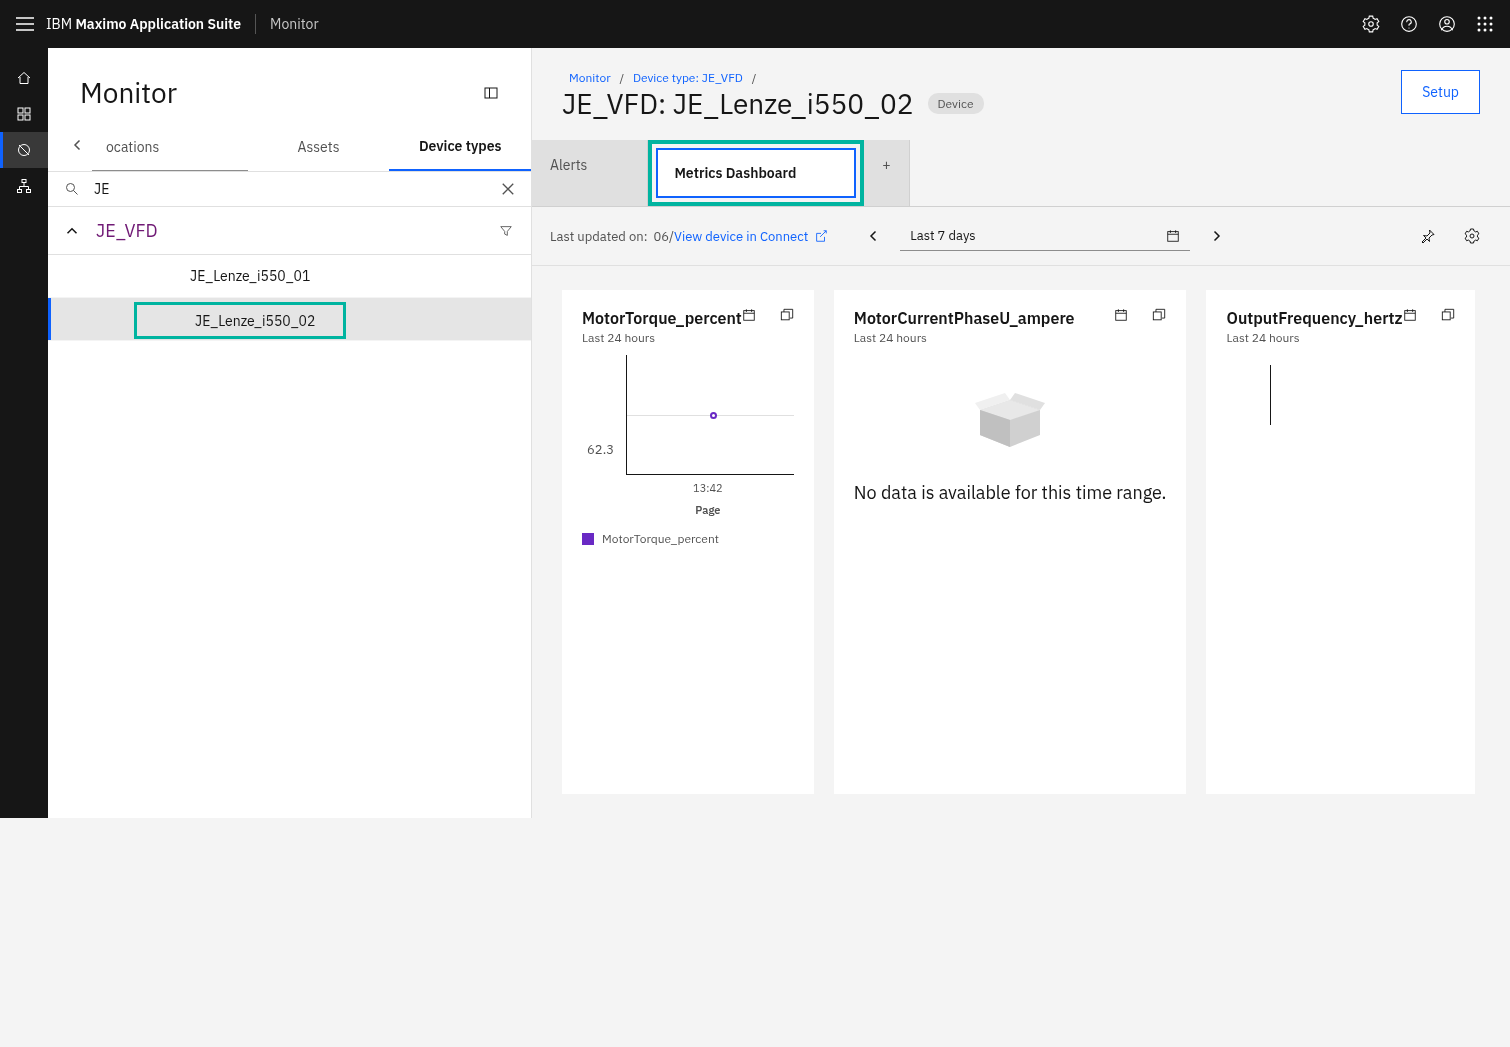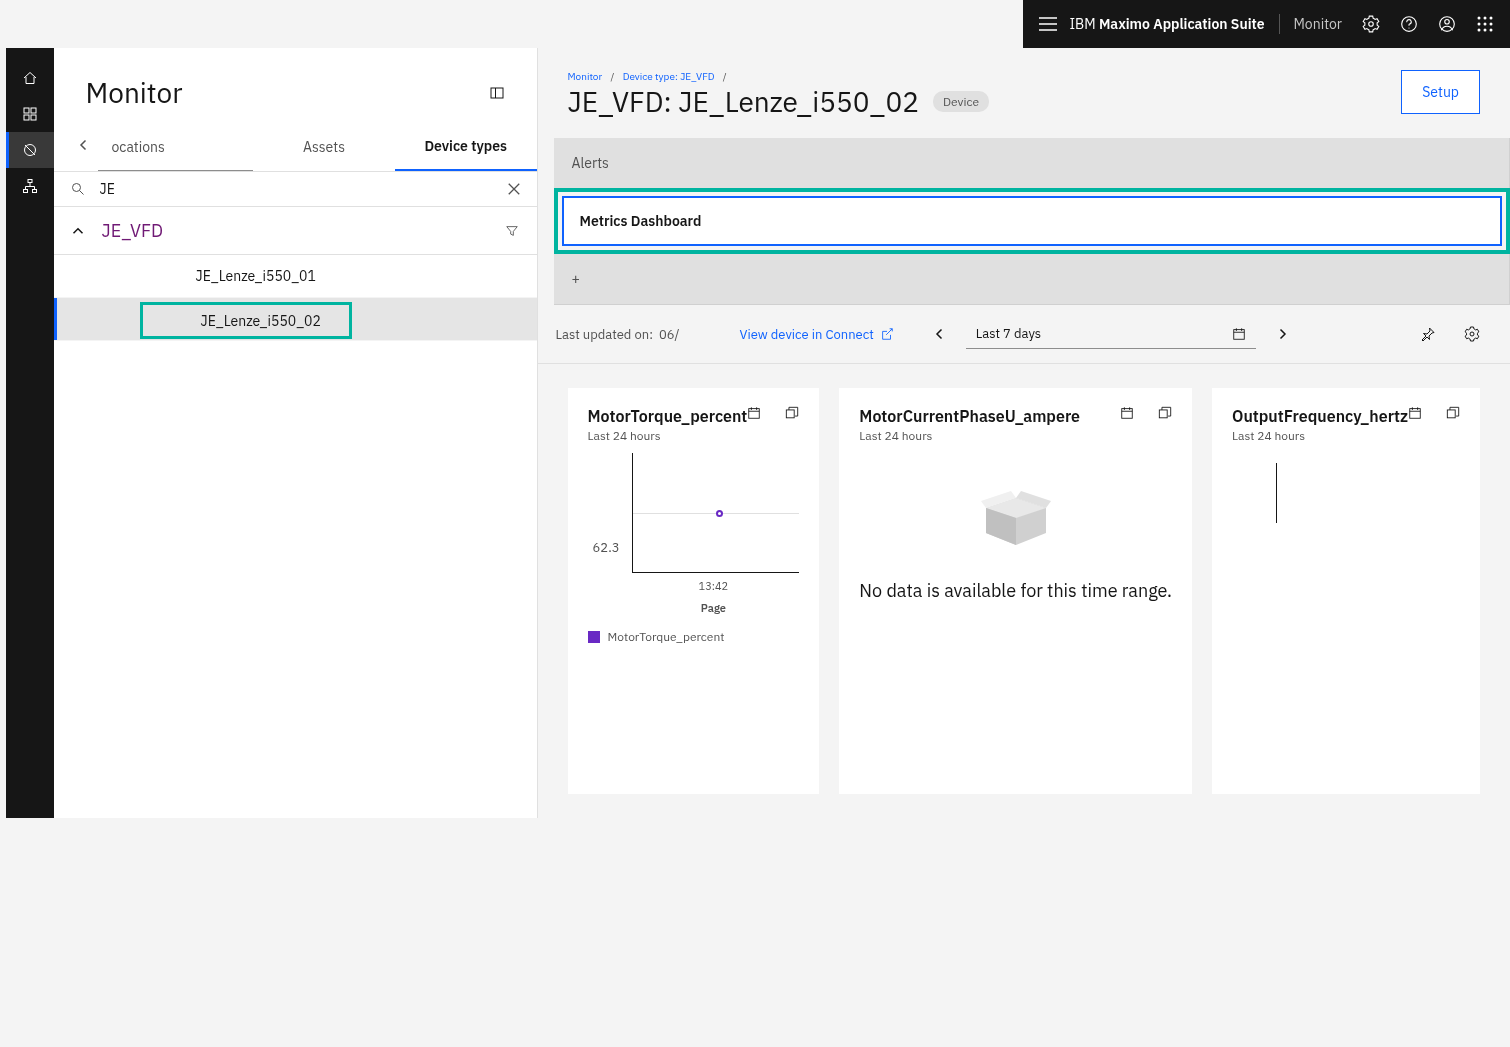--- a/index.html
+++ b/index.html
@@ -1,18 +1,18 @@
 <!DOCTYPE html>
 <html><head>
 <meta charset="utf-8">
 <style>
 * { box-sizing: border-box; margin: 0; padding: 0; font-family: "IBM Plex Sans", Arial, sans-serif; }
 body { background: #f4f4f4; overflow: hidden; }
 
-.app { width: 1510px; height: 818px; display: flex; flex-direction: column; transform-origin: top left; align-items: flex-end; }
+.app { width: 1510px; height: 818px; display: flex; flex-direction: column; transform-origin: top left; }
 
 
 .header { height: 48px; background: #161616; color: #fff; display: flex; align-items: center; padding: 0 16px; }
 .header .menu-icon { margin-right: 12px; cursor: pointer; }
 .header .brand { font-size: 14px; }
 .header .brand b { font-weight: 600; }
 .header .divider-v { width: 1px; height: 20px; background: #555; margin: 0 14px; }
 .header .app-name { font-size: 14px; color: #c6c6c6; }
 .header .spacer { flex: 1; }
 .header .hicon { margin-left: 20px; cursor: pointer; display:flex; align-items:center; }
@@ -52,35 +52,35 @@
 .tree-item.selected::before { content:""; position:absolute; left:0; top:0; bottom:0; width:3px; background:#0f62fe; }
 .tree-item .hl-box { position:absolute; left:86px; top:4px; bottom:1px; padding:0 28px; display:flex; align-items:center; border:3px solid #00b4a0; }
 
 .sidebar-footer { border-top:1px solid #e0e0e0; padding:10px 20px; display:flex; align-items:center; font-size:13px; color:#161616; }
 .sidebar-footer .col1 { width:90px; line-height:1.1; }
 .sidebar-footer .col2 { }
 
 
 .content { flex:1; display:flex; flex-direction:column; background:#f4f4f4; min-width:0; }
 .content-header { padding: 22px 30px 0 30px; display:flex; align-items:flex-start; }
-.breadcrumbs { font-size:10px; color:#0f62fe; }
+.breadcrumbs { font-size:12px; color:#0f62fe;margin-left:7px; }
 .breadcrumbs .sep { color:#525252; margin:0 6px; }
 .page-title-row { display:flex; align-items:center; }
 .page-title { font-size:28px; color:#161616; font-weight:400; }
 .badge { background:#e0e0e0; color:#525252; font-size:12px; padding:3px 10px; border-radius:10px; margin-left:14px; }
 .setup-btn { margin-left:auto; border:1px solid #0f62fe; color:#0f62fe; background:#fff; padding:12px 20px; font-size:14px; cursor:pointer; }
 
-.dash-tabs { display:flex; align-items:stretch; margin: 18px 0 0 16px; border-bottom:1px solid #d0d0d0; padding-left:0;flex-direction:column; }
+.dash-tabs { display:flex; align-items:stretch; margin: 18px 0 0 0; border-bottom:1px solid #d0d0d0; padding-left:0; }
 .dash-tab { padding:16px 60px 16px 18px; font-size:14px; color:#525252; cursor:pointer; background:#e0e0e0; border-right:1px solid #d0d0d0; }
 .dash-tab.active { background:#fff; color:#161616; font-weight:600; border:3px solid #0f62fe; position:relative; }
 .dash-tab.add { padding:16px 18px; background:#e0e0e0; color:#525252; }
 .hl-wrapper { padding:4px; border:4px solid #00b4a0; display:inline-block; }
 
 .toolbar { display:flex; align-items:center; padding:14px 30px 14px 18px; border-bottom:1px solid #e0e0e0; font-size:13px; color:#525252; position:relative; }
-.toolbar .link { color:#0f62fe; display:flex; align-items:center; gap:6px; margin-left:60px; cursor:pointer; text-decoration:none; }
+.toolbar .link { color:#0f62fe; display:flex; align-items:center; gap:6px; cursor:pointer; text-decoration:none; }
 .toolbar .date-nav { margin-left:40px; display:flex; align-items:center; gap:20px; }
 .toolbar .date-range { display:flex; align-items:center; gap:160px; border-bottom:1px solid #8d8d8d; padding:6px 10px; color:#161616; min-width:290px; justify-content:space-between;}
 .toolbar .right-icons { margin-left:auto; display:flex; gap:28px; color:#161616; }
 .toolbar .right-icons .ticon { cursor:pointer; }
 
 .cards { flex:1; overflow:auto; padding:24px 30px; display:flex; gap:20px; }
 .card { background:#fff; padding:18px 20px; }
 .card .card-head { display:flex; align-items:flex-start; }
 .card .card-title { font-size:16px; font-weight:600; color:#161616; }
 .card .card-sub { font-size:12px; color:#525252; margin-top:2px; }

